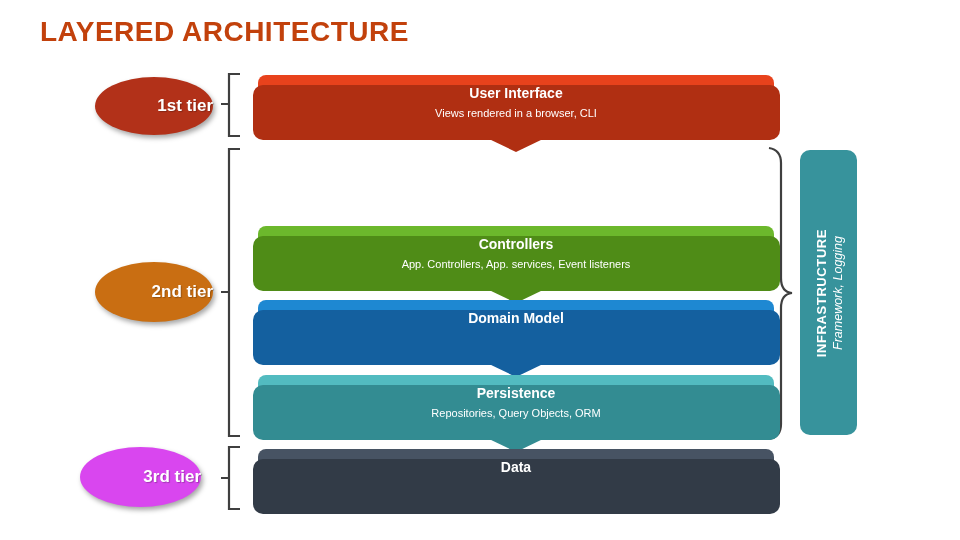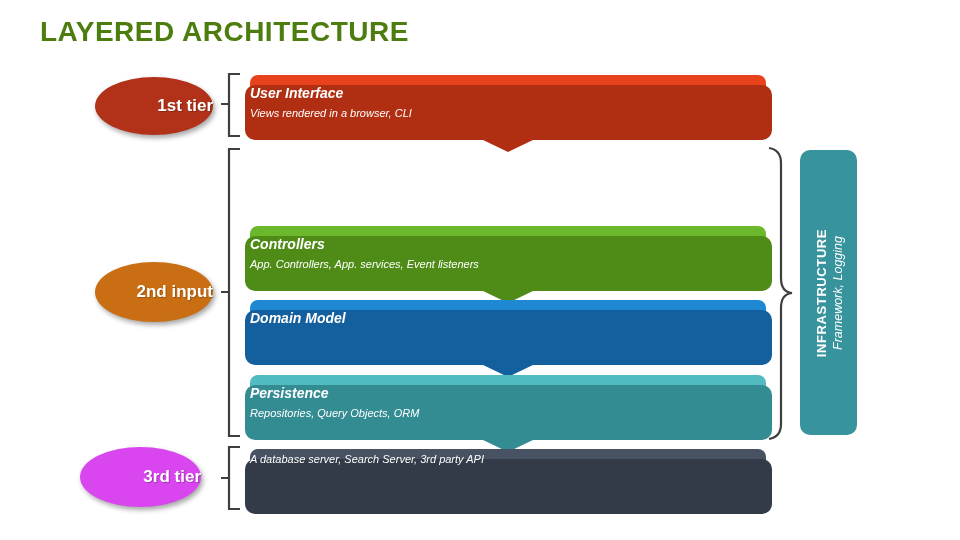--- a/index.html
+++ b/index.html
@@ -7,41 +7,41 @@
     width: 960px; height: 540px; overflow: hidden;
     background: #ffffff;
     font-family: "Liberation Sans", sans-serif;
     position: relative;
   }
   .stage { position: absolute; inset: 0; }
 
   
   .page-title {
     position: absolute; left: 40px; top: 16px;
-    font-size: 28px; font-weight: bold; color: #4d7c0f;
+    font-size: 28px; font-weight: bold; color: #c2410c;
     letter-spacing: 0.5px;
   }
 
   
   .tier {
     position: absolute; border-radius: 50%;
     display: flex; align-items: center; justify-content: flex-end;
     color: #fff; font-weight: bold; font-size: 17px;
     box-shadow: 2px 3px 5px rgba(0,0,0,0.35);
     text-shadow: 1px 1px 1px rgba(0,0,0,0.25);
   }
   .t1 { left: 95px; top: 77px;  width: 118px; height: 58px; background: #B23119; }
   .t2 { left: 95px; top: 262px; width: 118px; height: 60px; background: #C96E12; }
   .t3 { left: 80px; top: 447px; width: 121px; height: 60px; background: #d946ef; }
 
   
   .layer {
-    position: absolute; left: 250px; width: 516px; height: 56px;
+    position: absolute; left: 258px; width: 516px; height: 56px;
     border-radius: 8px; background: var(--main);
-    color: #fff; text-align: left; z-index: 2; font-style: italic;
+    color: #fff; text-align: center; z-index: 2;
   }
   .layer::before { 
     content: ""; position: absolute;
     left: -5px; right: -6px; top: 10px; bottom: -9px;
     background: var(--dark); border-radius: 10px; z-index: -1;
   }
   .chev { 
     position: absolute; left: 50%; bottom: -21px; transform: translateX(-50%);
     width: 0; height: 0; z-index: -1;
     border-left: 27px solid transparent; border-right: 27px solid transparent;
@@ -77,21 +77,21 @@
 <body>
 
 <div class="stage">
 
   <div class="page-title">LAYERED ARCHITECTURE</div>
 
   <div class="tier t1">
     <span>1st tier</span>
   </div>
   <div class="tier t2">
-    <span>2nd input</span>
+    <span>2nd tier</span>
   </div>
   <div class="tier t3">
     <span>3rd tier</span>
   </div>
 
   <svg class="overlay" viewBox="0 0 960 540">
     <path d="M240,74 H229 V104 H221 M229,104 V136 H240"></path>
     <path d="M240,149 H229 V292 H221 M229,292 V436 H240"></path>
     <path d="M240,447 H229 V478 H221 M229,478 V509 H240"></path>
     <path d="M769,148 Q781,150 781,163 V278 Q781,292 792,293 Q781,294 781,308 V424 Q781,437 769,439"></path>
@@ -115,21 +115,21 @@
     <div class="chev"></div>
   </div>
 
   <div class="layer l5">
     <div class="layer-title">Persistence</div>
     <div class="layer-sub">Repositories, Query Objects, ORM</div>
     <div class="chev"></div>
   </div>
 
   <div class="layer l6">
-    <div class="layer-sub">A database server, Search Server, 3rd party API</div>
+    <div class="layer-title">Data</div>
   </div>
 
   <div class="infra-bar">
     <div class="infra-text">
       <div class="infra-title">INFRASTRUCTURE</div>
       <div class="infra-sub">Framework, Logging</div>
     </div>
   </div>
 
 </div>

